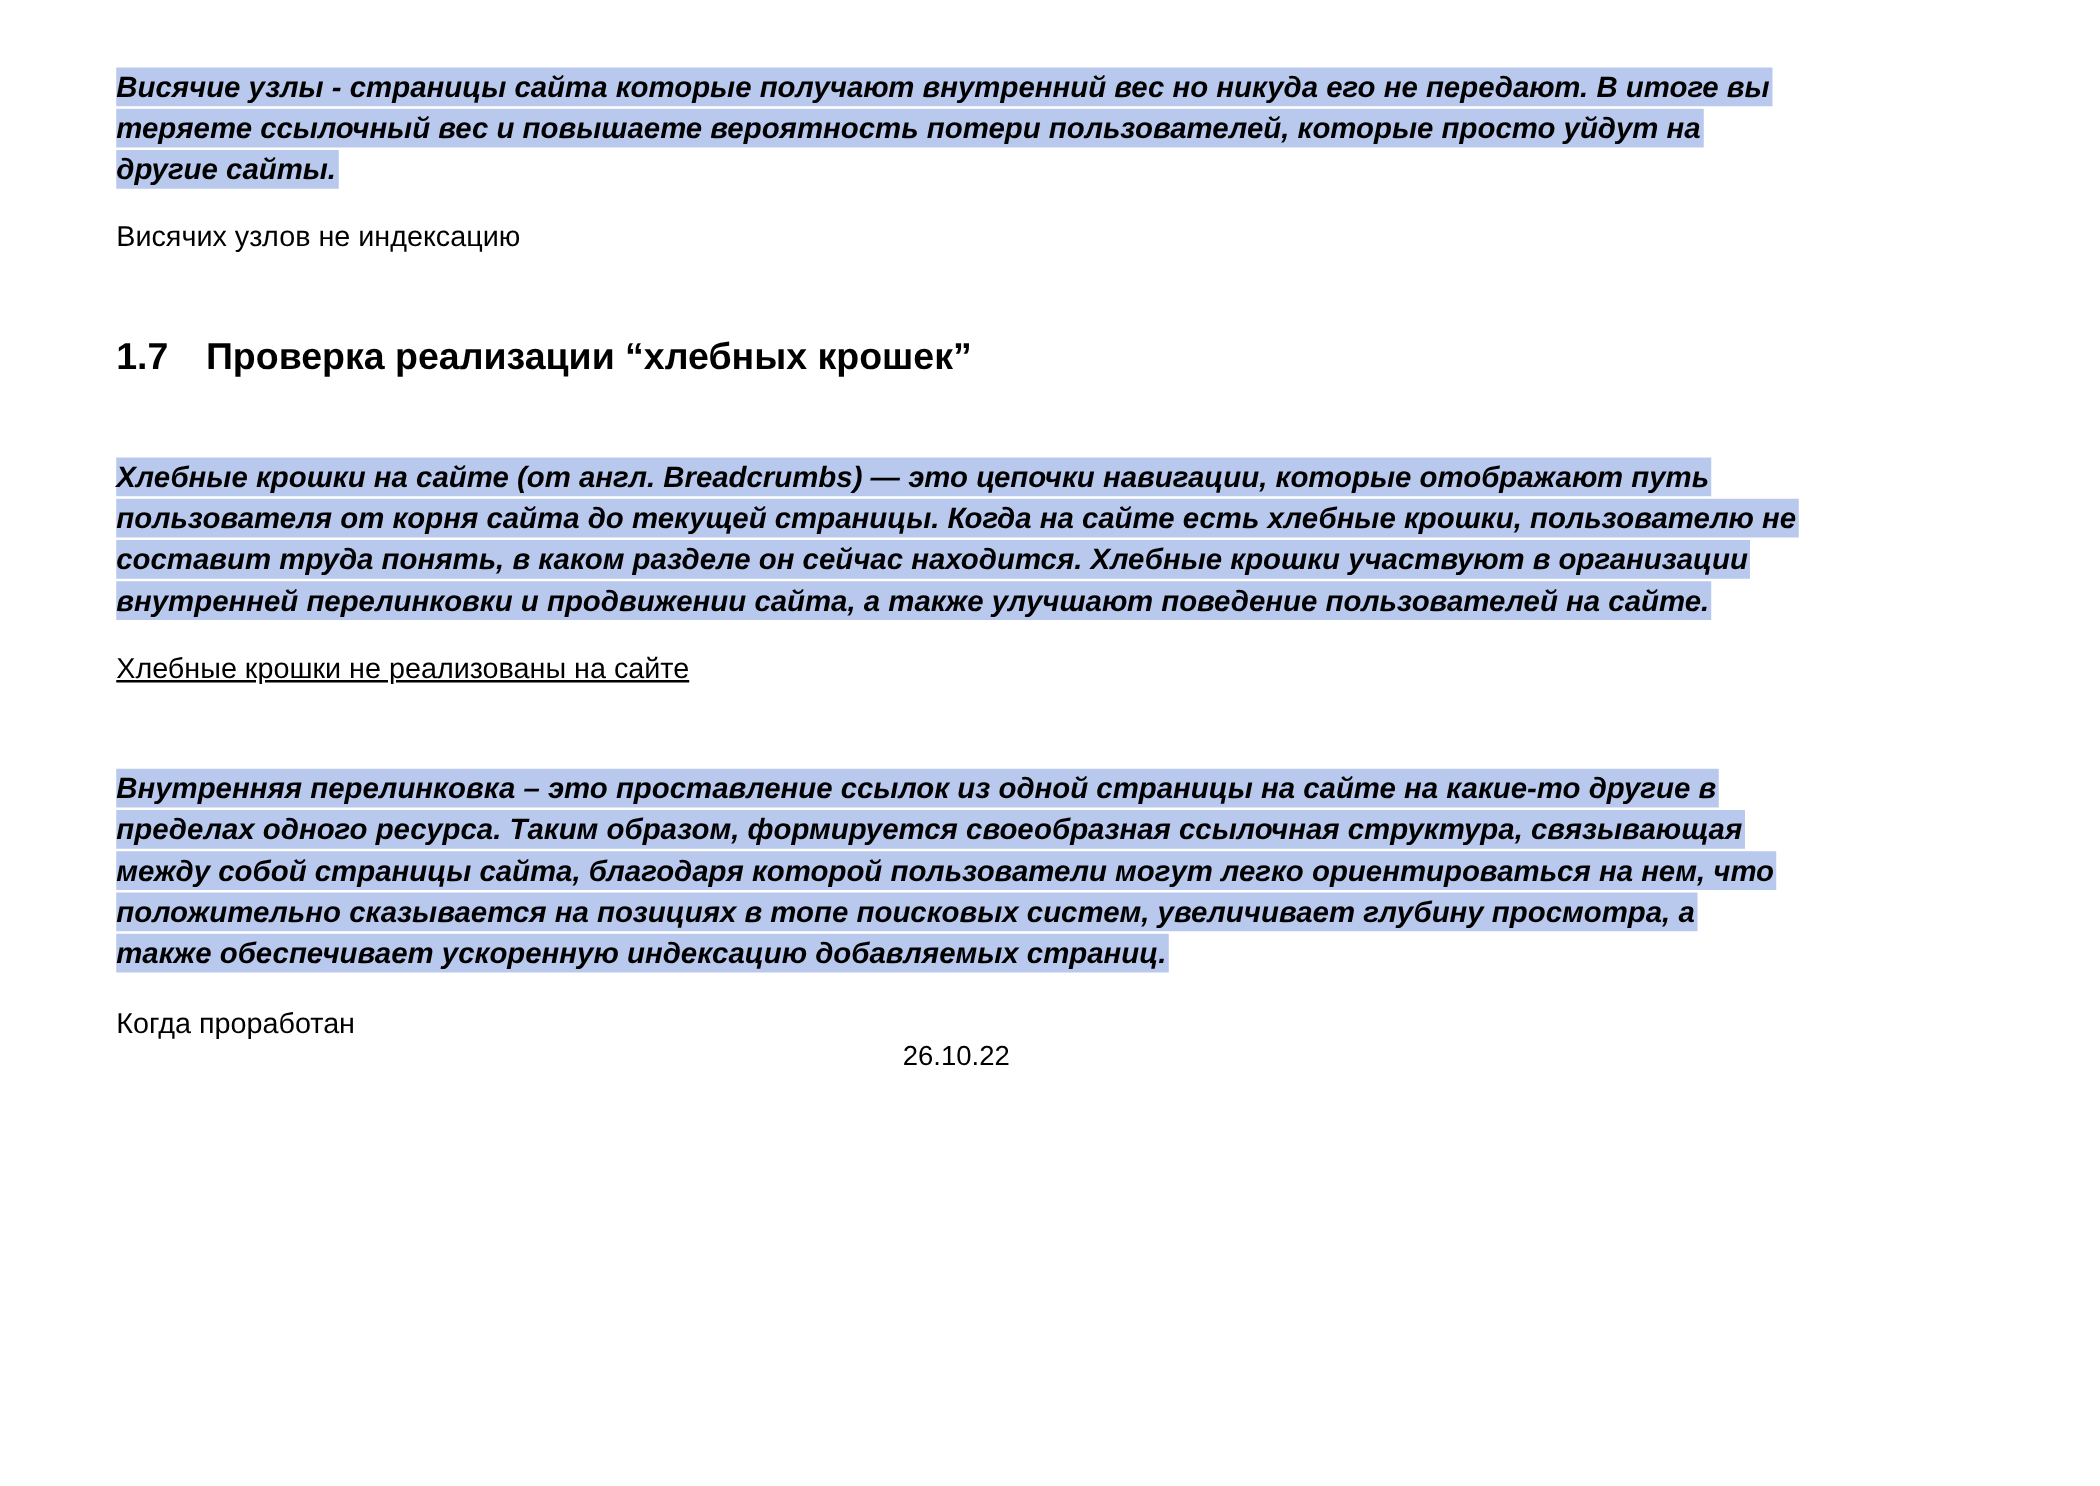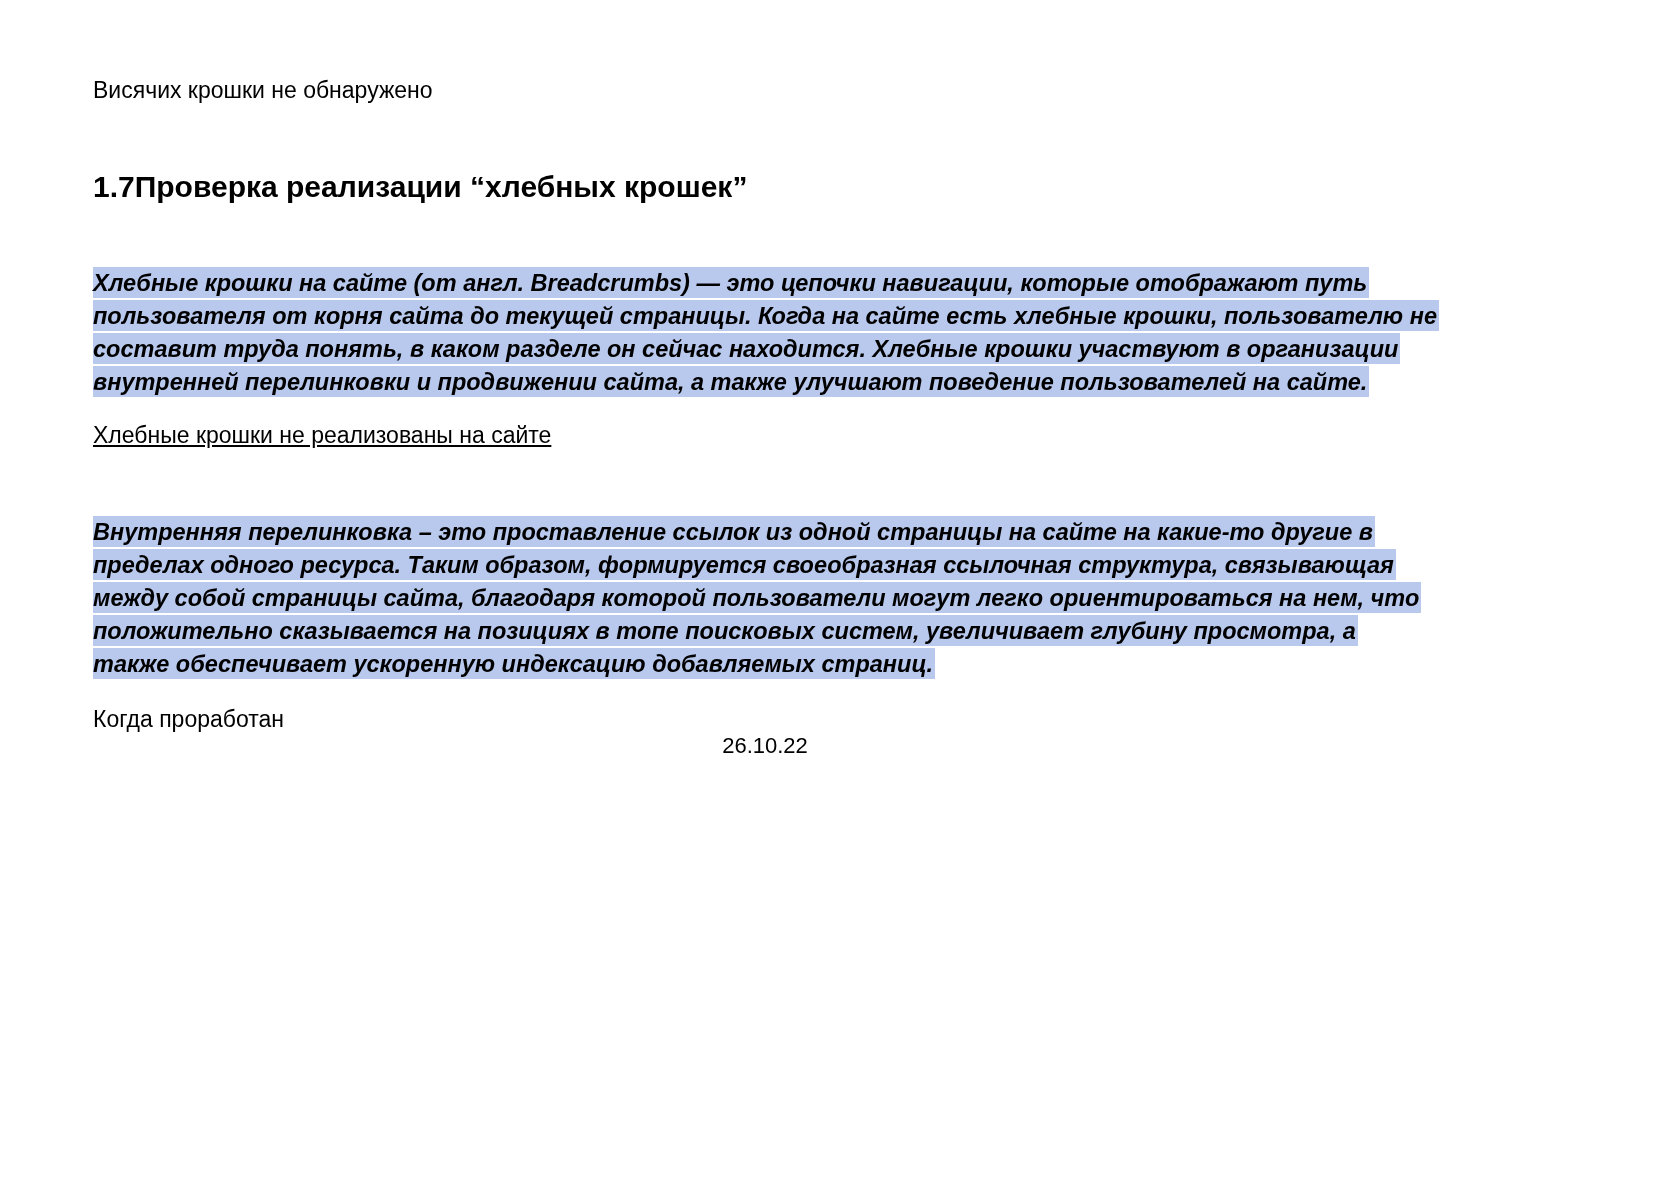--- a/index.html
+++ b/index.html
@@ -38,42 +38,45 @@
     font-size: 23px;
     line-height: 28px;
     font-weight: 400;
   }
   .doc-heading {
     margin: 0;
     font-size: 30px;
     line-height: 35px;
     font-weight: bold;
   }
-  .doc-heading .num { display: inline-block; }
+  .doc-heading .num { display: inline-block; margin-right: 30px; }
 
   .status-1   { margin-top: 23px; }
   .heading-17 { margin-top: 65px; }
   .par-2      { margin-top: 62px; }
   .status-2   { margin-top: 23px; text-decoration: underline; }
   .heading-18 { margin-top: 66px; }
   .par-3      { margin-top: 66px; }
   .status-3   { margin-top: 25px; }
   .footer {
     text-align: center;
     font-size: 22px;
     line-height: 26px;
   }
 </style>
 </head>
 <body>
 
 <div class="page">
 
+  <p class="hl-par par-1">
+    <span class="mark">Висячие узлы - страницы сайта которые получают внутренний вес но никуда его не передают. В итоге вы теряете ссылочный вес и повышаете вероятность потери пользователей, которые просто уйдут на другие сайты.</span>
+  </p>
 
-  <p class="status status-1">Висячих крошки не обнаружено</p>
+  <p class="status status-1">Висячих узлов не индексацию</p>
 
   <h2 class="doc-heading heading-17">
     <span class="num">1.7</span><span class="title">Проверка реализации “хлебных крошек”</span>
   </h2>
 
   <p class="hl-par par-2">
     <span class="mark">Хлебные крошки на сайте (от англ. Breadcrumbs) — это цепочки навигации, которые отображают путь пользователя от корня сайта до текущей страницы. Когда на сайте есть хлебные крошки, пользователю не составит труда понять, в каком разделе он сейчас находится. Хлебные крошки участвуют в организации внутренней перелинковки и продвижении сайта, а также улучшают поведение пользователей на сайте.</span>
   </p>
 
   <p class="status status-2">Хлебные крошки не реализованы на сайте</p>

